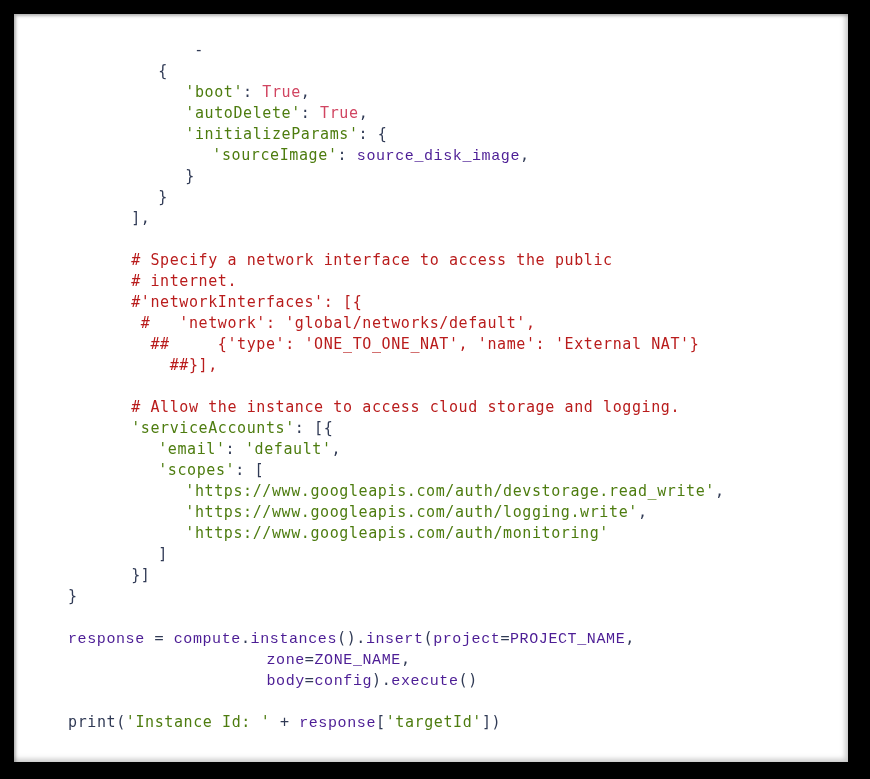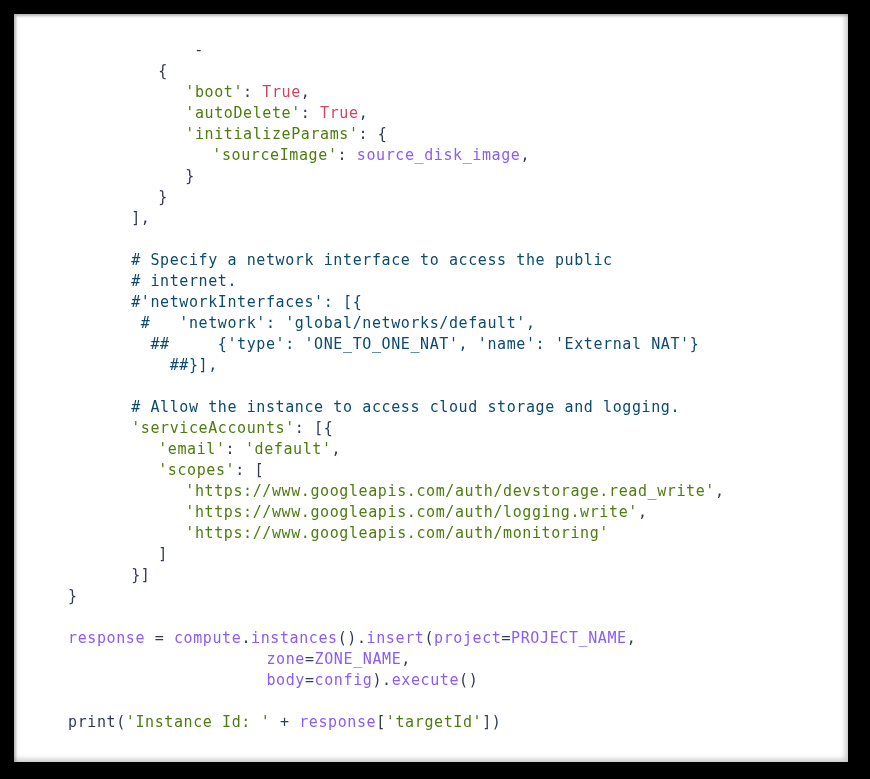--- a/index.html
+++ b/index.html
@@ -48,23 +48,23 @@
   }
   .ln {
     display: block;
     height: 21px;
     padding-left: 54px;
     white-space: pre;
   }
   .blank { display: block; height: 21px; }
   .str  { color: #4d7c0f; }
   .kw   { color: #d14561; }
-  .id   { color: #8b5cf6; }
+  .id   { color: #4c1d95; font-family: Liberation Mono, monospace; }
   .pun  { color: #303a55; }
-  .cmt  { color: #0c4a6e; }
+  .cmt  { color: #b91c1c; }
 </style>
 </head>
 <body>
 
 <div id="frame">
   <div id="panel">
     <div id="code"><span class="ln" style="padding-left: 180.28px;"><span class="pun">-</span></span><span class="ln" style="padding-left: 144.2px;"><span class="pun">{</span></span><span class="ln" style="padding-left: 171.26px;"><span class="str">'boot'</span><span class="pun">: </span><span class="kw">True</span><span class="pun">,</span></span><span class="ln" style="padding-left: 171.26px;"><span class="str">'autoDelete'</span><span class="pun">: </span><span class="kw">True</span><span class="pun">,</span></span><span class="ln" style="padding-left: 171.26px;"><span class="str">'initializeParams'</span><span class="pun">: {</span></span><span class="ln" style="padding-left: 198.32px;"><span class="str">'sourceImage'</span><span class="pun">: </span><span class="id">source_disk_image</span><span class="pun">,</span></span><span class="ln" style="padding-left: 171.26px;"><span class="pun">}</span></span><span class="ln" style="padding-left: 144.2px;"><span class="pun">}</span></span><span class="ln" style="padding-left: 117.14px;"><span class="pun">],</span></span><span class="blank"></span><span class="ln" style="padding-left: 117.14px;"><span class="cmt"># Specify a network interface to access the public</span></span><span class="ln" style="padding-left: 117.14px;"><span class="cmt"># internet.</span></span><span class="ln" style="padding-left: 117.14px;"><span class="cmt">#'networkInterfaces': [{</span></span><span class="ln" style="padding-left: 117.14px;"><span class="cmt"> #   'network': 'global/networks/default',</span></span><span class="ln" style="padding-left: 117.14px;"><span class="cmt">  ##     {'type': 'ONE_TO_ONE_NAT', 'name': 'External NAT'}</span></span><span class="ln" style="padding-left: 117.14px;"><span class="cmt">    ##}],</span></span><span class="blank"></span><span class="ln" style="padding-left: 117.14px;"><span class="cmt"># Allow the instance to access cloud storage and logging.</span></span><span class="ln" style="padding-left: 117.14px;"><span class="str">'serviceAccounts'</span><span class="pun">: [{</span></span><span class="ln" style="padding-left: 144.2px;"><span class="str">'email'</span><span class="pun">: </span><span class="str">'default'</span><span class="pun">,</span></span><span class="ln" style="padding-left: 144.2px;"><span class="str">'scopes'</span><span class="pun">: [</span></span><span class="ln" style="padding-left: 171.26px;"><span class="str">'https://www.googleapis.com/auth/devstorage.read_write'</span><span class="pun">,</span></span><span class="ln" style="padding-left: 171.26px;"><span class="str">'https://www.googleapis.com/auth/logging.write'</span><span class="pun">,</span></span><span class="ln" style="padding-left: 171.26px;"><span class="str">'https://www.googleapis.com/auth/monitoring'</span></span><span class="ln" style="padding-left: 144.2px;"><span class="pun">]</span></span><span class="ln" style="padding-left: 117.14px;"><span class="pun">}]</span></span><span class="ln" style="padding-left: 54px;"><span class="pun">}</span></span><span class="blank"></span><span class="ln" style="padding-left: 54px;"><span class="id">response</span><span class="pun"> = </span><span class="id">compute</span><span class="pun">.</span><span class="id">instances</span><span class="pun">().</span><span class="id">insert</span><span class="pun">(</span><span class="id">project</span><span class="pun">=</span><span class="id">PROJECT_NAME</span><span class="pun">,</span></span><span class="ln" style="padding-left: 252.44px;"><span class="id">zone</span><span class="pun">=</span><span class="id">ZONE_NAME</span><span class="pun">,</span></span><span class="ln" style="padding-left: 252.44px;"><span class="id">body</span><span class="pun">=</span><span class="id">config</span><span class="pun">).</span><span class="id">execute</span><span class="pun">()</span></span><span class="blank"></span><span class="ln" style="padding-left: 54px;"><span class="pun">print(</span><span class="str">'Instance Id: '</span><span class="pun"> + </span><span class="id">response</span><span class="pun">[</span><span class="str">'targetId'</span><span class="pun">])</span></span></div>
   </div>
 </div>
 

